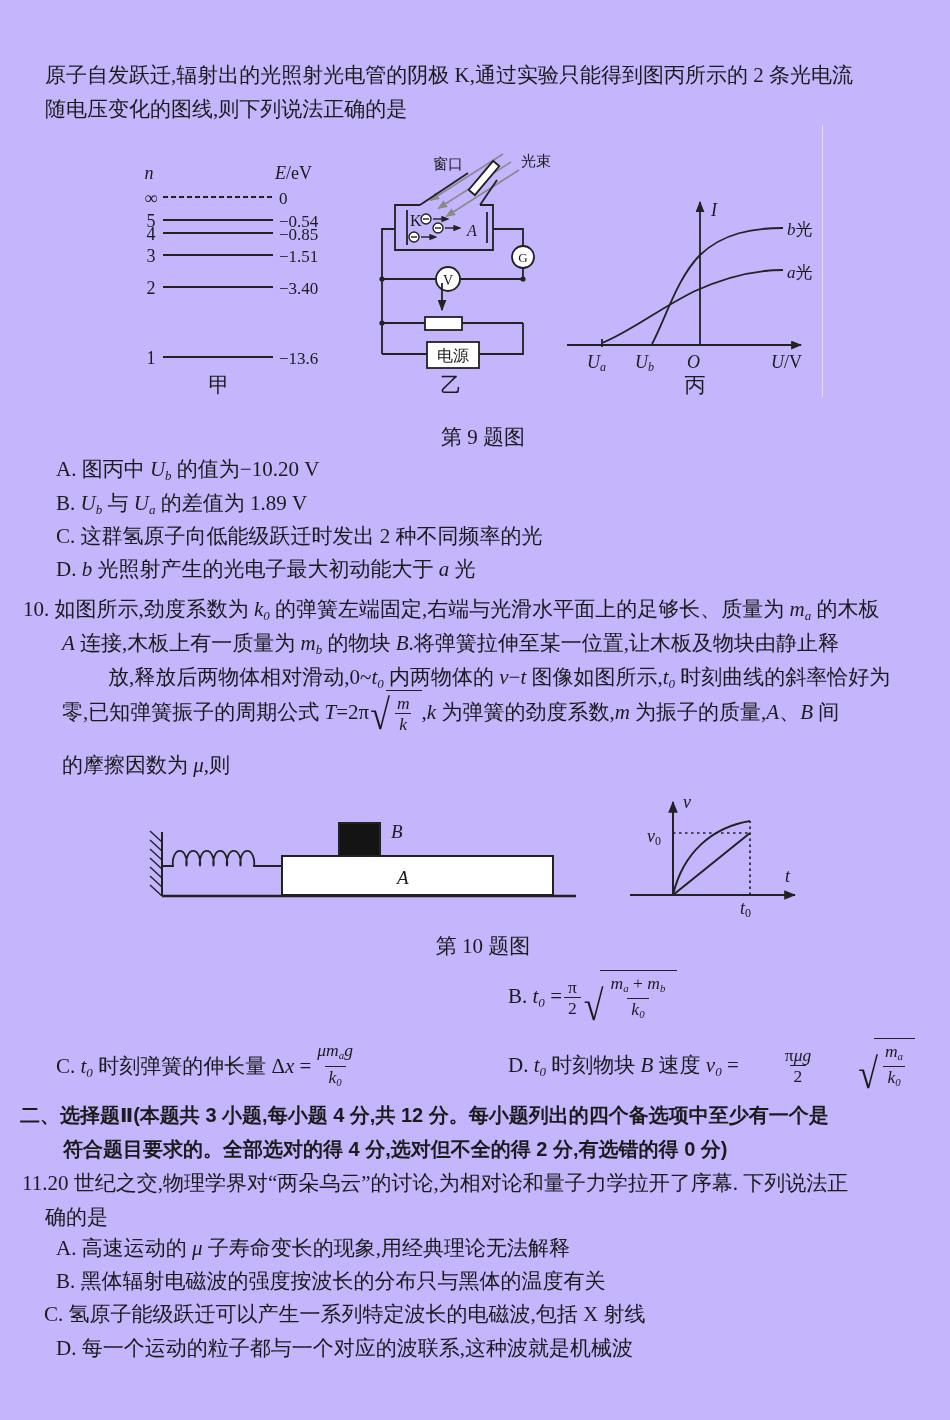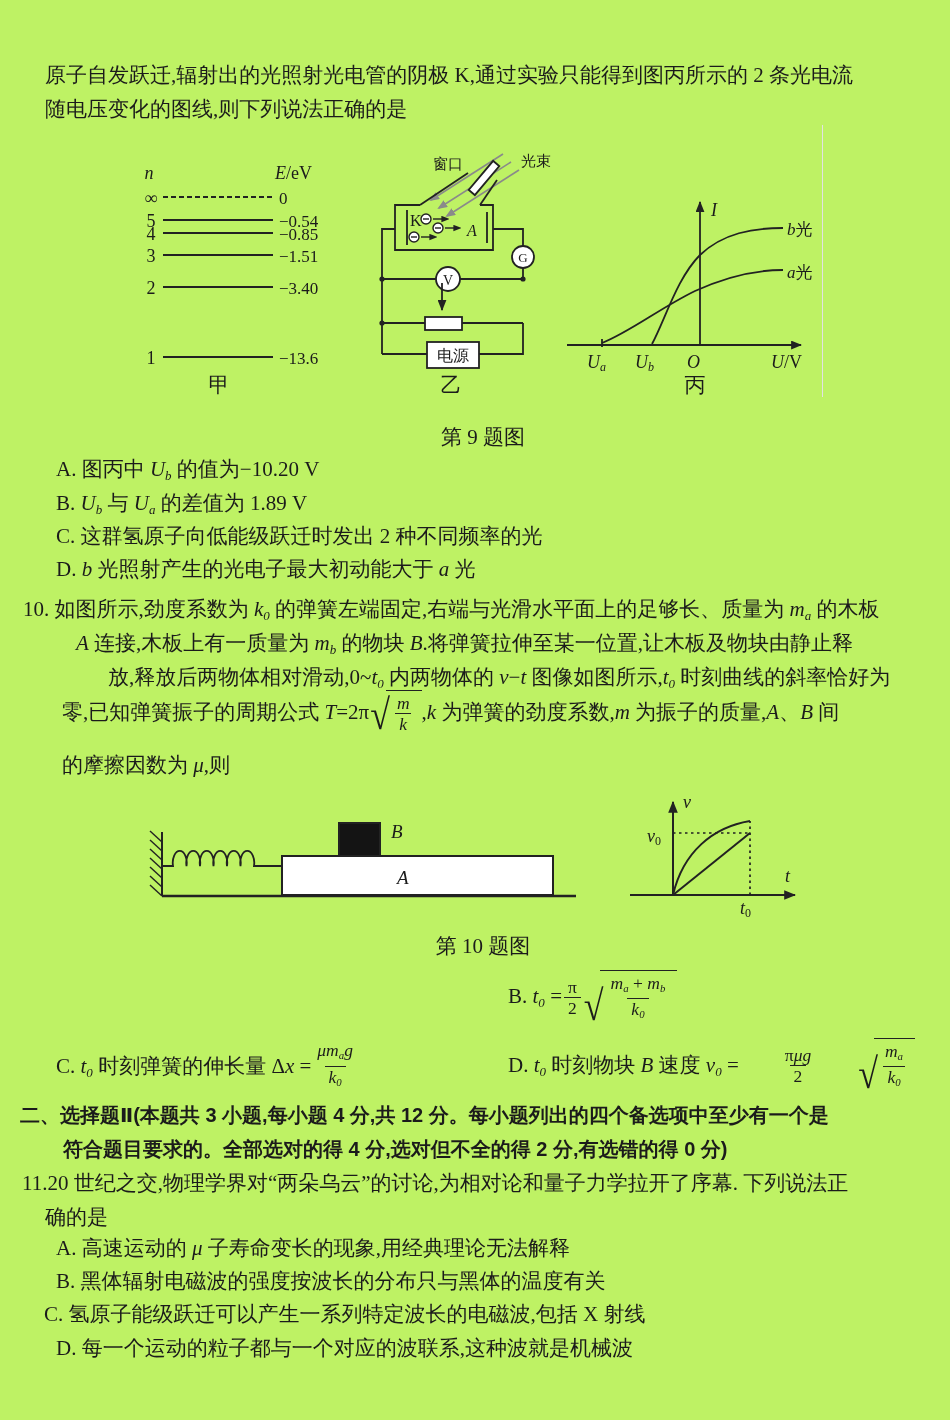--- a/index.html
+++ b/index.html
@@ -1,16 +1,16 @@
 <!DOCTYPE html>
 <html><head>
 <meta charset="utf-8">
 <style>
   html,body{margin:0;padding:0;background:#ffffff;}
-  .page{position:relative;width:950px;height:1420px;background:#bef264;overflow:hidden;
+  .page{position:relative;width:950px;height:1420px;background:#c4b5fd;overflow:hidden;
         font-family:"Liberation Serif","DejaVu Serif",serif;color:#1b1b1b;}
   .line{position:absolute;font-size:21px;line-height:30px;white-space:nowrap;}
   .fline{position:absolute;display:flex;align-items:center;font-size:21px;white-space:nowrap;}
   .caption{position:absolute;left:8px;width:100%;text-align:center;font-size:21px;}
   .bold-head{font-family:"Liberation Sans","DejaVu Sans",sans-serif;font-weight:bold;font-size:20px;text-align:center;}
   .v{font-style:italic;}
   .s{font-style:italic;font-size:0.62em;vertical-align:-0.28em;}
   .frac{display:inline-flex;flex-direction:column;align-items:center;font-size:17.5px;
         line-height:20px;margin:0 2px;vertical-align:middle;}
   .frac .num,.frac .den{padding:0 4px;text-align:center;}
@@ -161,21 +161,21 @@
   </svg>
 
   <div class="caption" style="top:423px;">第 9 题图</div>
 
   <div class="line" style="top:454px;left:56px;"><span>A. 图丙中 </span><span class="v">U</span><span class="s">b</span><span> 的值为−10.20 V</span></div>
   <div class="line" style="top:488px;left:56px;"><span>B. </span><span class="v">U</span><span class="s">b</span><span> 与 </span><span class="v">U</span><span class="s">a</span><span> 的差值为 1.89 V</span></div>
   <div class="line" style="top:521px;left:56px;"><span>C. 这群氢原子向低能级跃迁时发出 2 种不同频率的光</span></div>
   <div class="line" style="top:554px;left:56px;"><span>D. </span><span class="v">b</span><span> 光照射产生的光电子最大初动能大于 </span><span class="v">a</span><span> 光</span></div>
 
   <div class="line" style="top:594px;left:23px;"><span>10. 如图所示,劲度系数为 </span><span class="v">k</span><span class="s">0</span><span> 的弹簧左端固定,右端与光滑水平面上的足够长、质量为 </span><span class="v">m</span><span class="s">a</span><span> 的木板</span></div>
-  <div class="line" style="top:628px;left:76px;"><span class="v">A</span><span> 连接,木板上有一质量为 </span><span class="v">m</span><span class="s">b</span><span> 的物块 </span><span class="v">B</span><span>.将弹簧拉伸至某一位置,让木板及物块由静止释</span></div>
+  <div class="line" style="top:628px;left:62px;"><span class="v">A</span><span> 连接,木板上有一质量为 </span><span class="v">m</span><span class="s">b</span><span> 的物块 </span><span class="v">B</span><span>.将弹簧拉伸至某一位置,让木板及物块由静止释</span></div>
   <div class="line" style="top:662px;left:62px;margin-left:46px;"><span>放,释放后两物体相对滑动,0~</span><span class="v">t</span><span class="s">0</span><span> 内两物体的 </span><span class="v">v</span><span>−</span><span class="v">t</span><span> 图像如图所示,</span><span class="v">t</span><span class="s">0</span><span> 时刻曲线的斜率恰好为</span></div>
   <div class="fline" style="top:686px;left:62px;height:52px;">
     <span><span>零,已知弹簧振子的周期公式 </span><span class="v">T</span><span>=2π</span></span>
     <span class="sqrt">
         <span class="sqrt-sym">√</span>
         <span class="sqrt-body">
           <span class="frac">
             <span class="num"><span class="v">m</span></span>
             <span class="den"><span class="v">k</span></span>
           </span>

